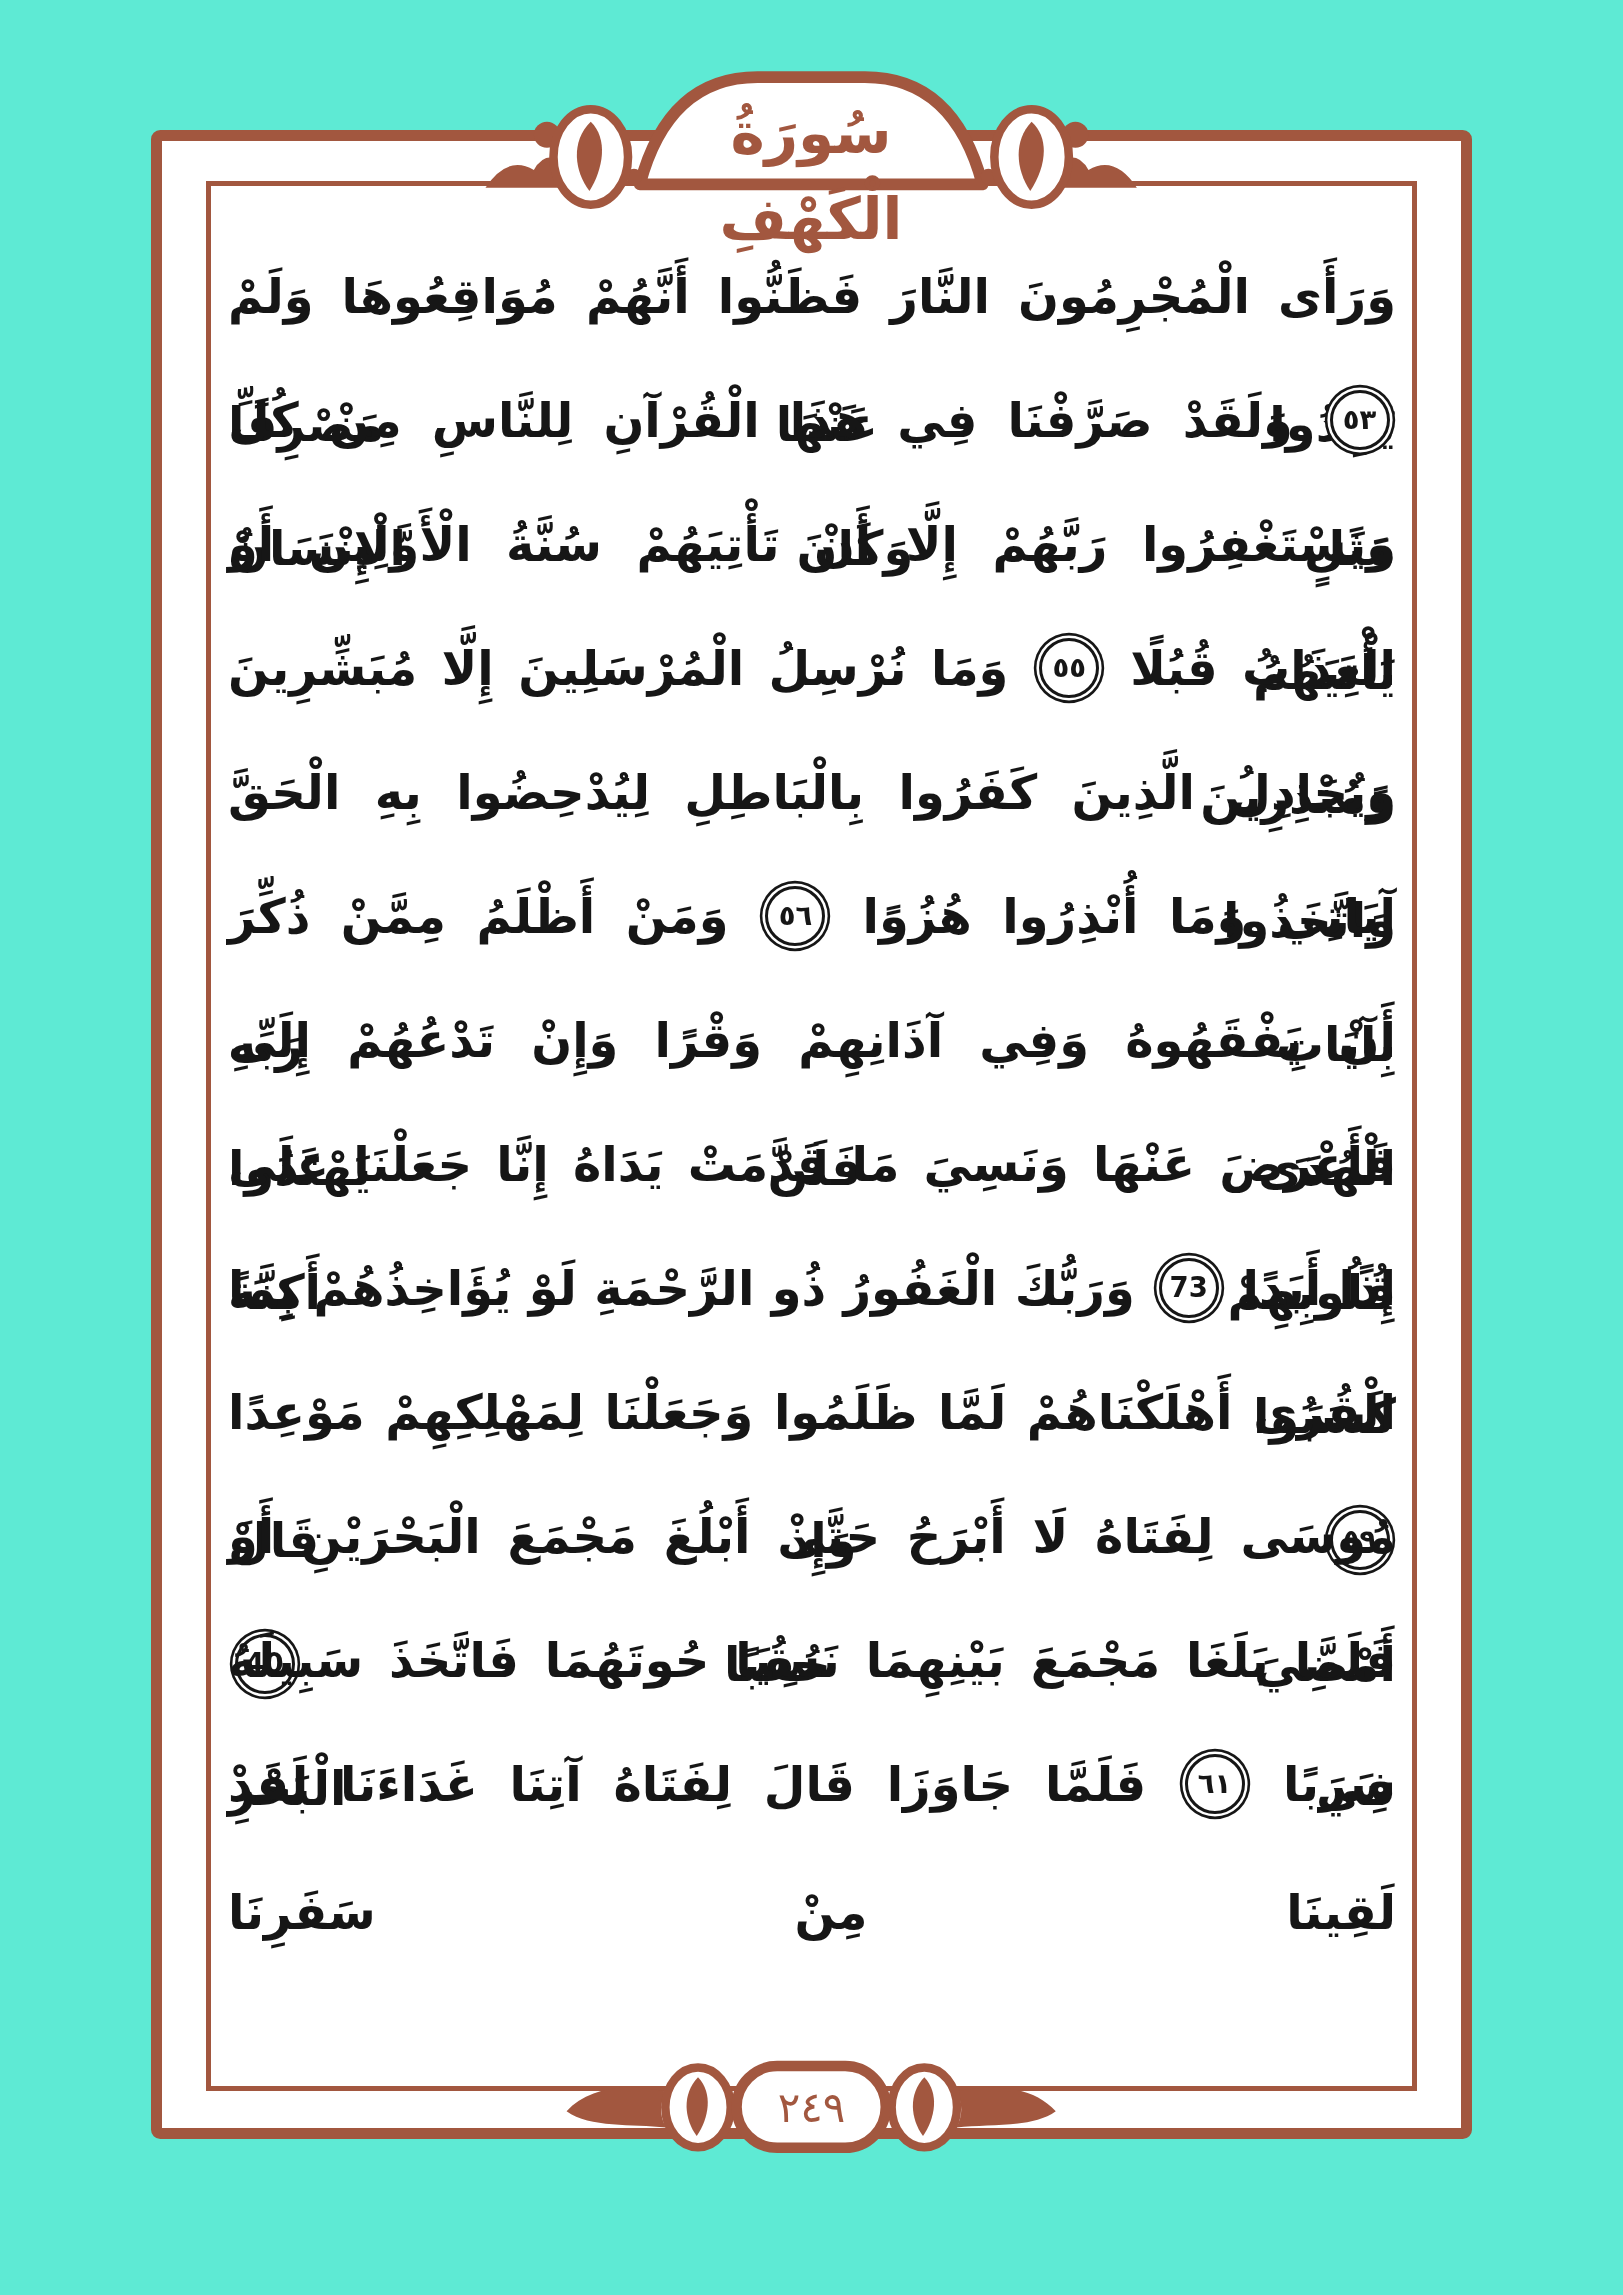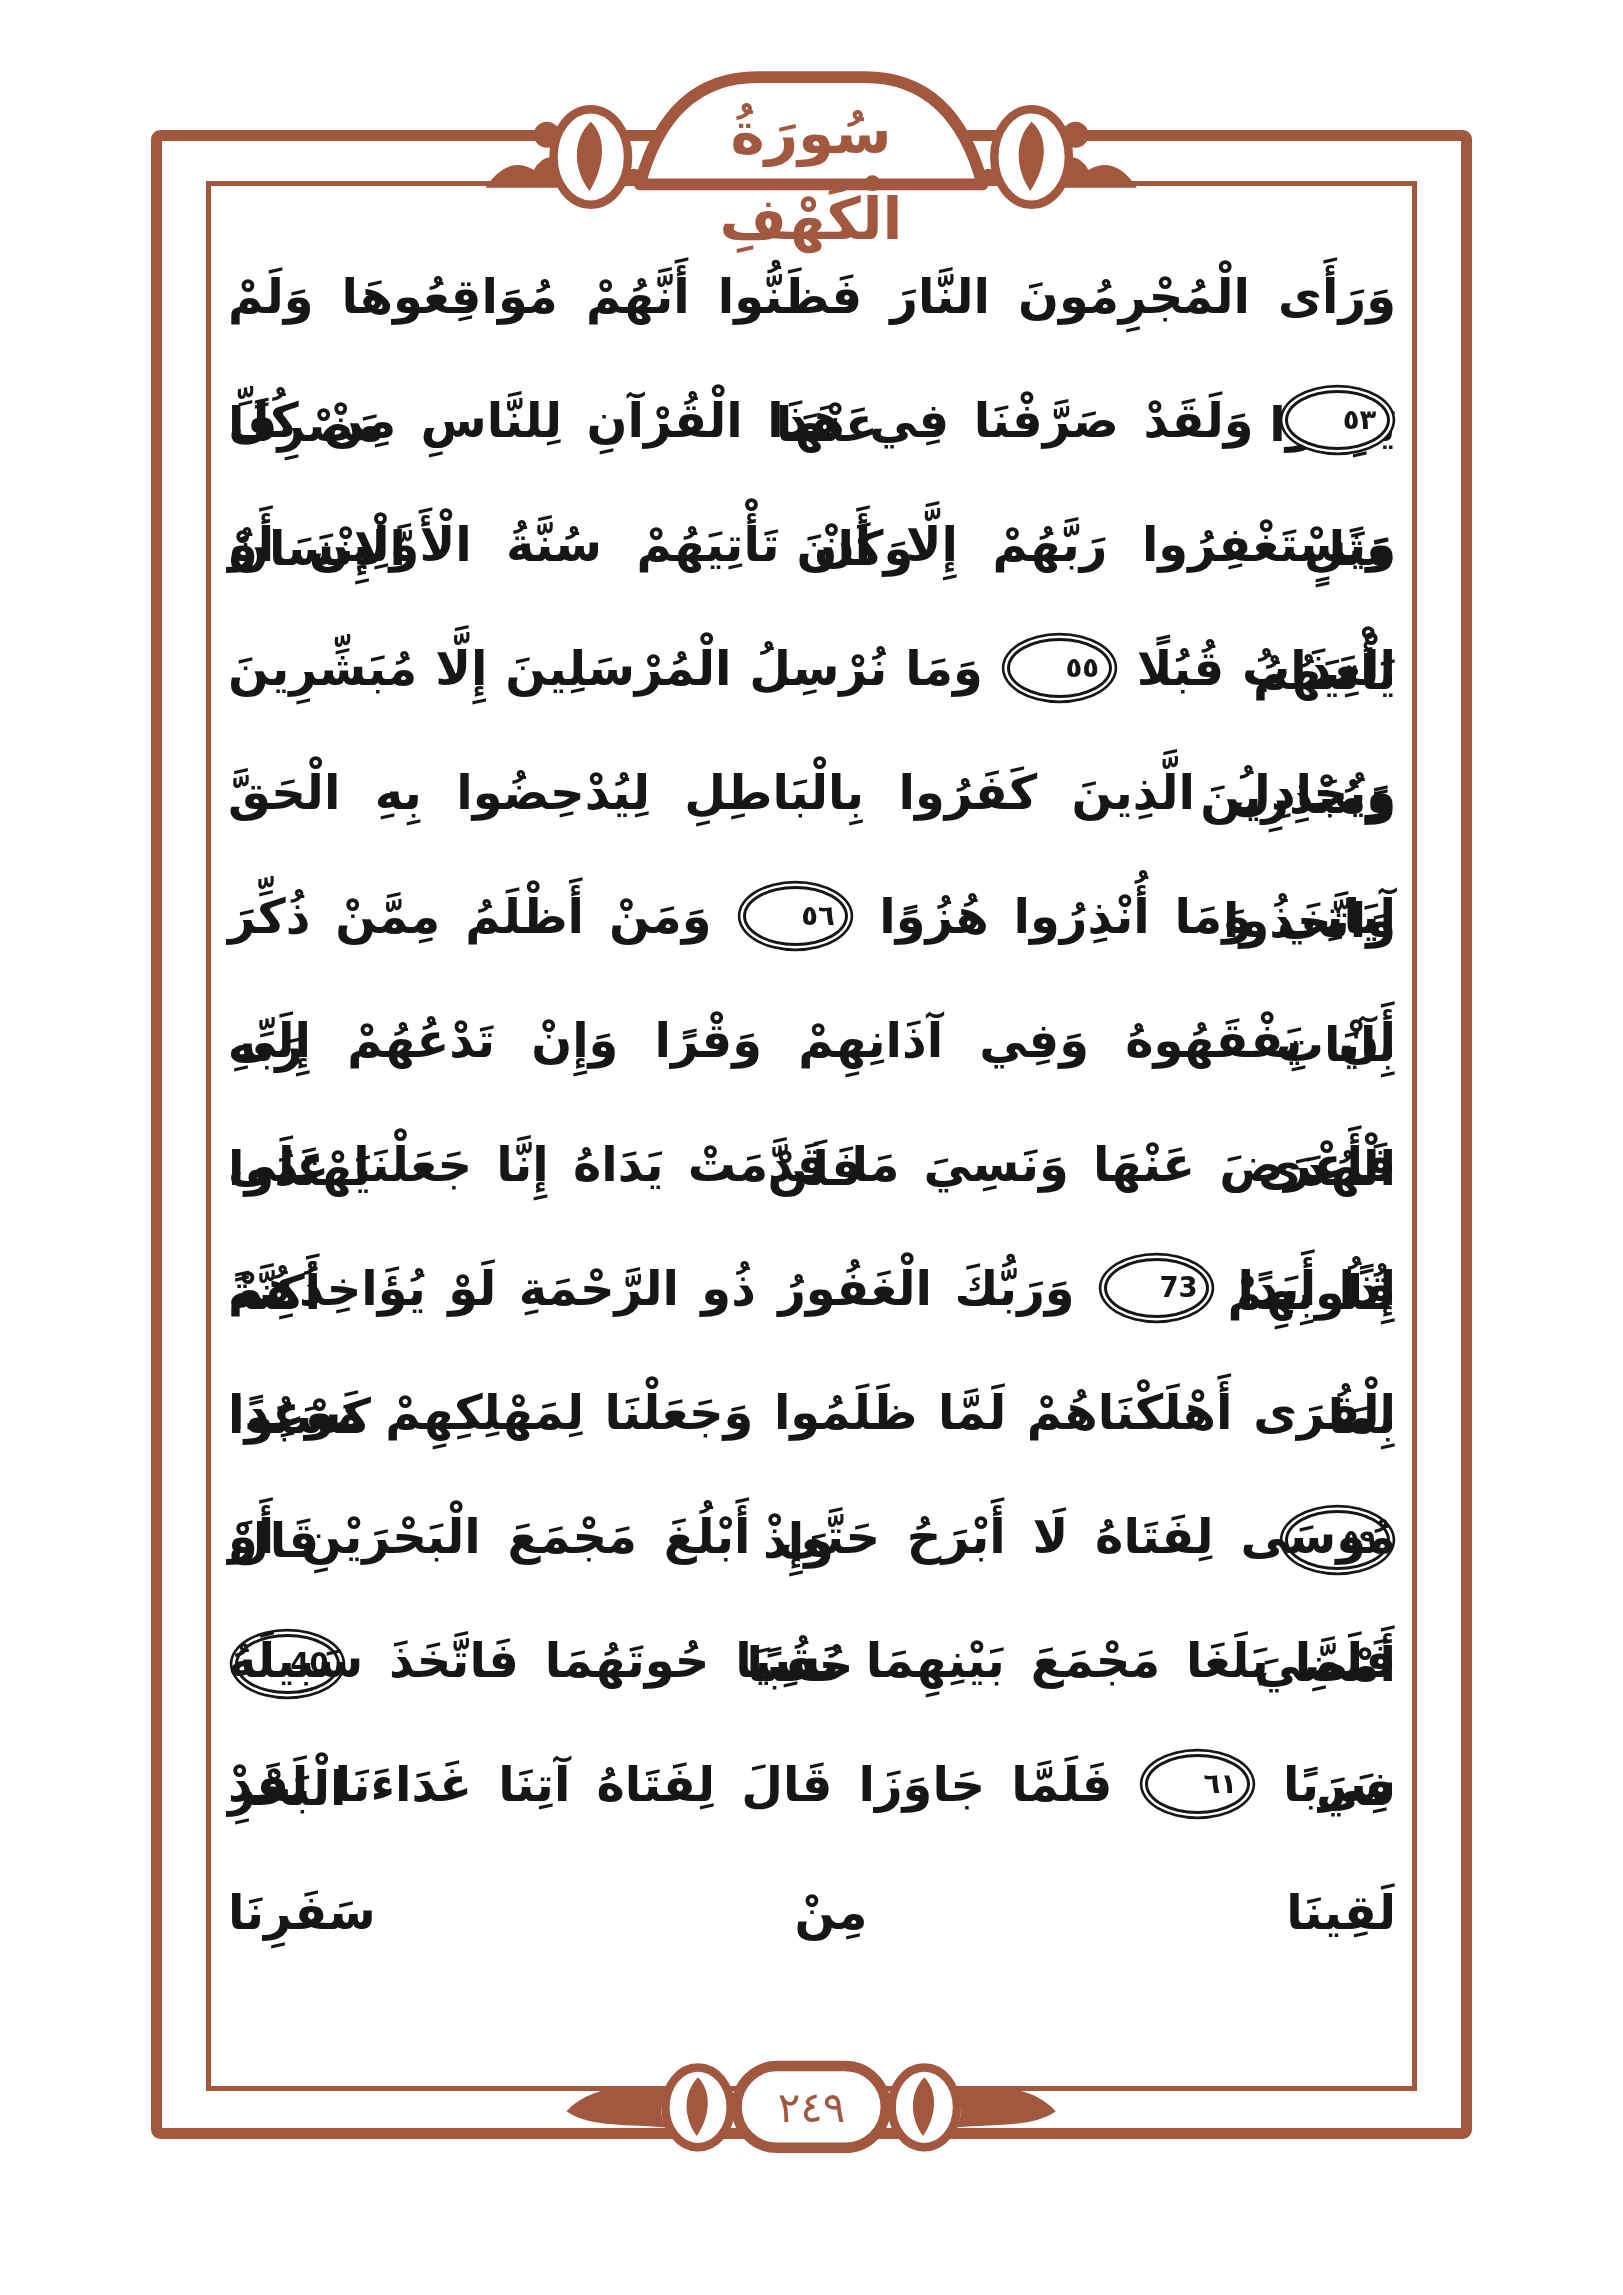--- a/index.html
+++ b/index.html
@@ -1,21 +1,21 @@
 <!DOCTYPE html>
 <html lang="ar" dir="rtl" style="font-size:10.5px"><head>
 <meta charset="utf-8">
 <style>
   html,body{margin:0;padding:0;}
   body{background:#f4eedd;}
   .page{
     position:relative;
     width:1623px;
     height:2295px;
-    background:#ffffff;
+    background:#5eead4;
     font-family:"DejaVu Sans", sans-serif;
     overflow:hidden;
   }
   .outer-frame{
     position:absolute;
     left:151px; top:130px;
     width:1321px; height:2009px;
     border:11.8px solid #a2573f;
     border-radius:9.2px;
     background:#ffffff;
@@ -84,21 +84,20 @@
     border:3.9px solid #161616;
     border-radius:50%;
     box-shadow:0 0 0 2.6px #ffffff, 0 0 0 5.2px #161616;
     font-size:27.5px;
     font-weight:bold;
     color:#161616;
     vertical-align:middle;
     line-height:1;
     margin:0 6.5px;
     background:#ffffff;
-    padding-left:45px;
   }
 </style>
 </head>
 <body>
 
 <div class="page">
 
   <div class="outer-frame"></div>
   <div class="inner-frame"></div>
 

